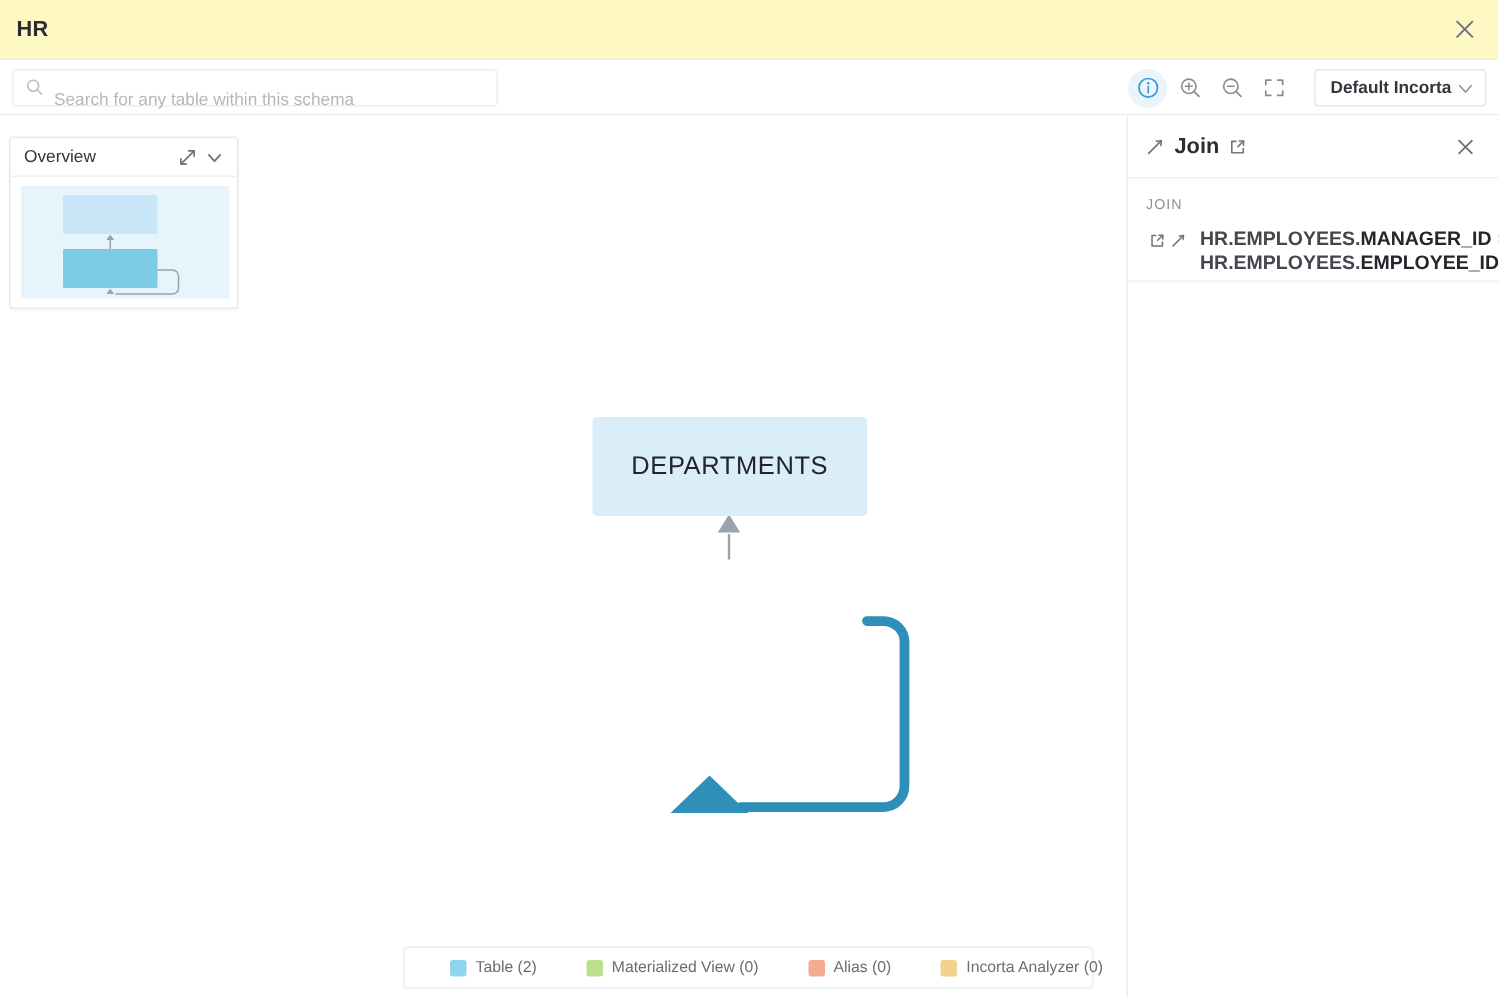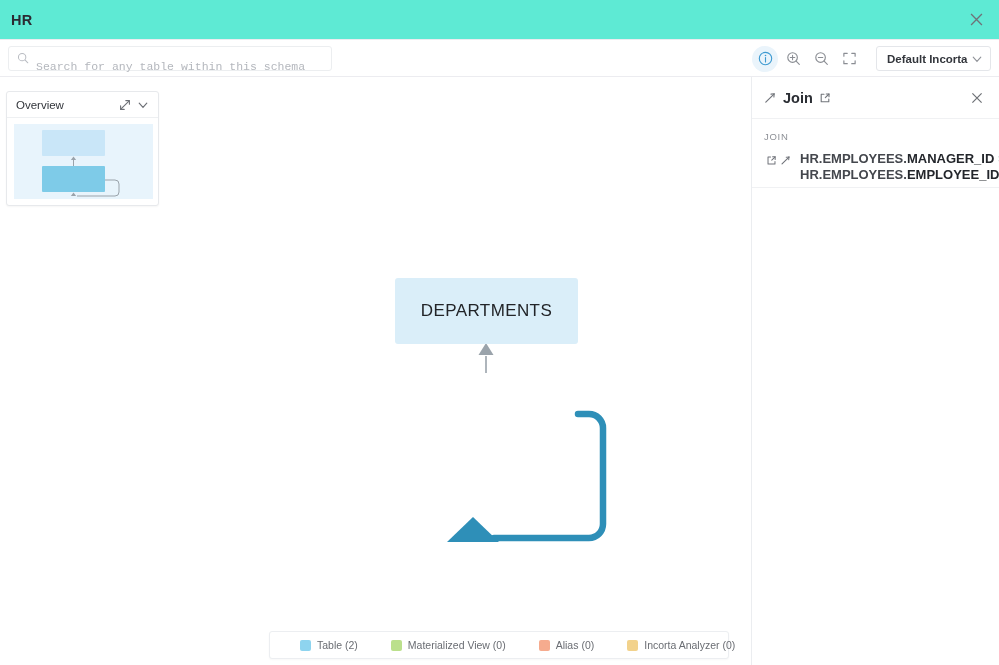--- a/index.html
+++ b/index.html
@@ -9,21 +9,21 @@
     background: #ffffff;
     overflow: hidden;
   }
 
   #app { position: relative; width: 999px; height: 665px; }
 
   
   .titlebar {
     position: absolute; left: 0; top: 0; width: 999px; height: 40px;
     border-bottom: 1px solid #ececf0;
-    background: #5eead4;
+    background: #fef9c3;
     display: flex; align-items: center;
   }
   .titlebar .title {
     margin-left: 11px;
     font-size: 14.5px; font-weight: bold; color: #2b2b33;
     letter-spacing: .2px;
   }
   .titlebar .spacer { flex: 1; }
   .icon-btn {
     display: flex; align-items: center; justify-content: center;
@@ -49,21 +49,21 @@
   .search-box {
     width: 100%; height: 100%;
     border: 1px solid #eceef0; border-radius: 3px;
     background: #fff;
     display: flex; align-items: center;
     padding-left: 8px;
   }
   .search-box svg { width: 12px; height: 12px; color: #b9bcc2; flex: none; }
   .search-input {
     border: none; outline: none; background: transparent;
-    font-family: Liberation Mono, monospace;
+    font-family: Liberation Sans, sans-serif;
     font-size: 11.5px; color: #4a4d54;
     margin-left: 7px; width: 270px; margin-top: 17px;
   }
   .search-input::placeholder { color: #b4b7bd; }
 
   .tools { display: flex; align-items: center; position: absolute; left: 752px; top: 0; height: 37px; }
   .tool {
     width: 26px; height: 26px; margin-right: 2px;
     border-radius: 50%;
     display: flex; align-items: center; justify-content: center;

